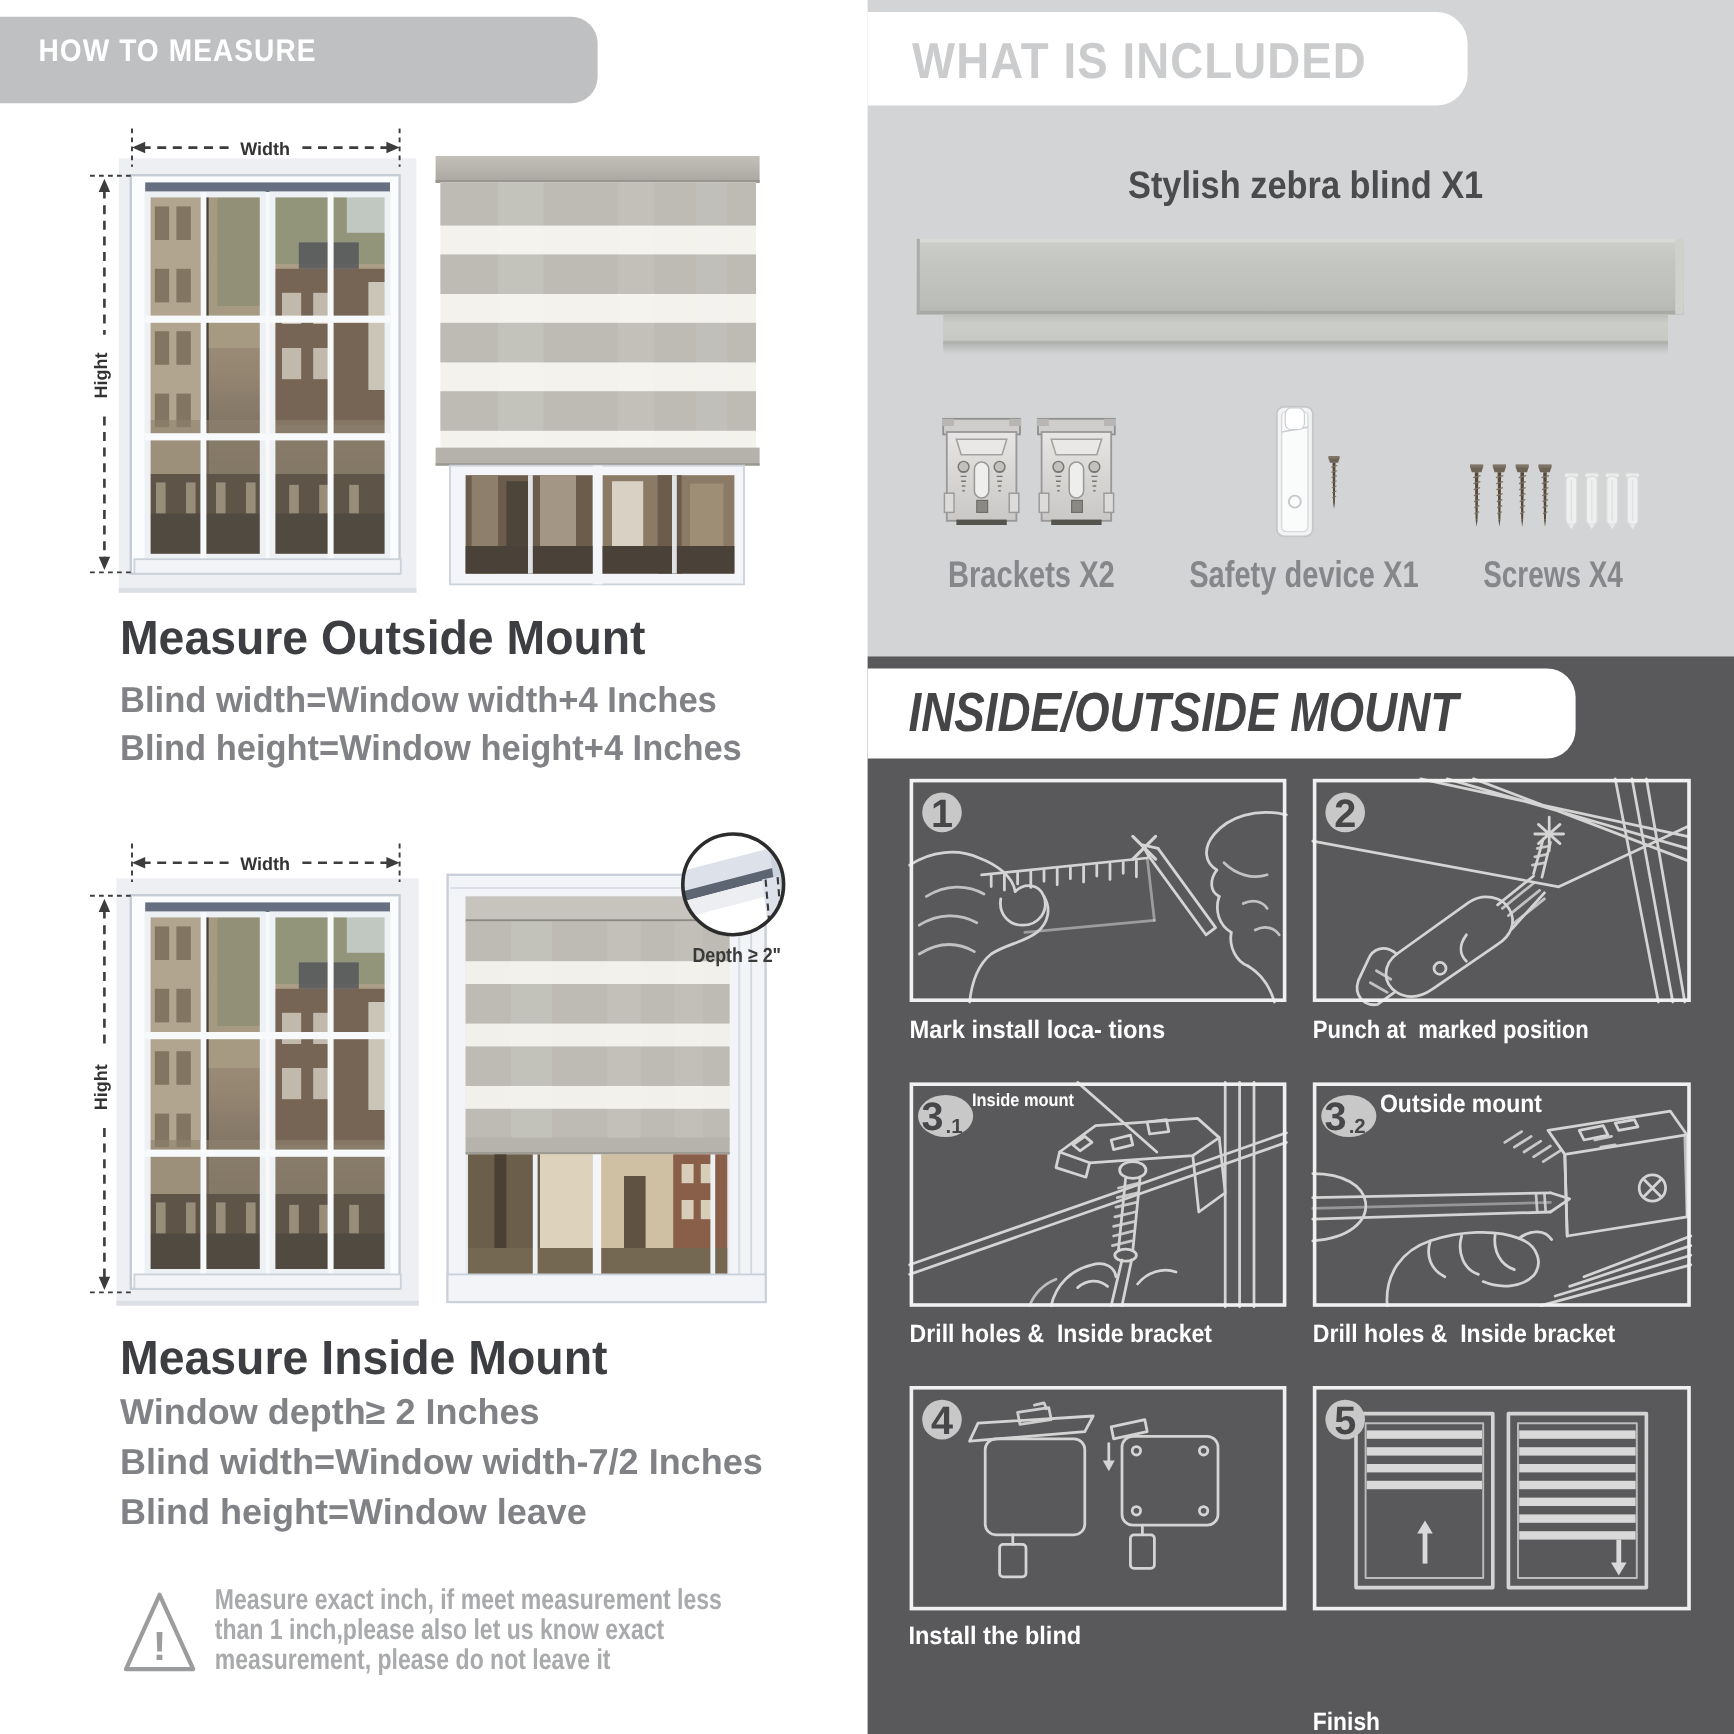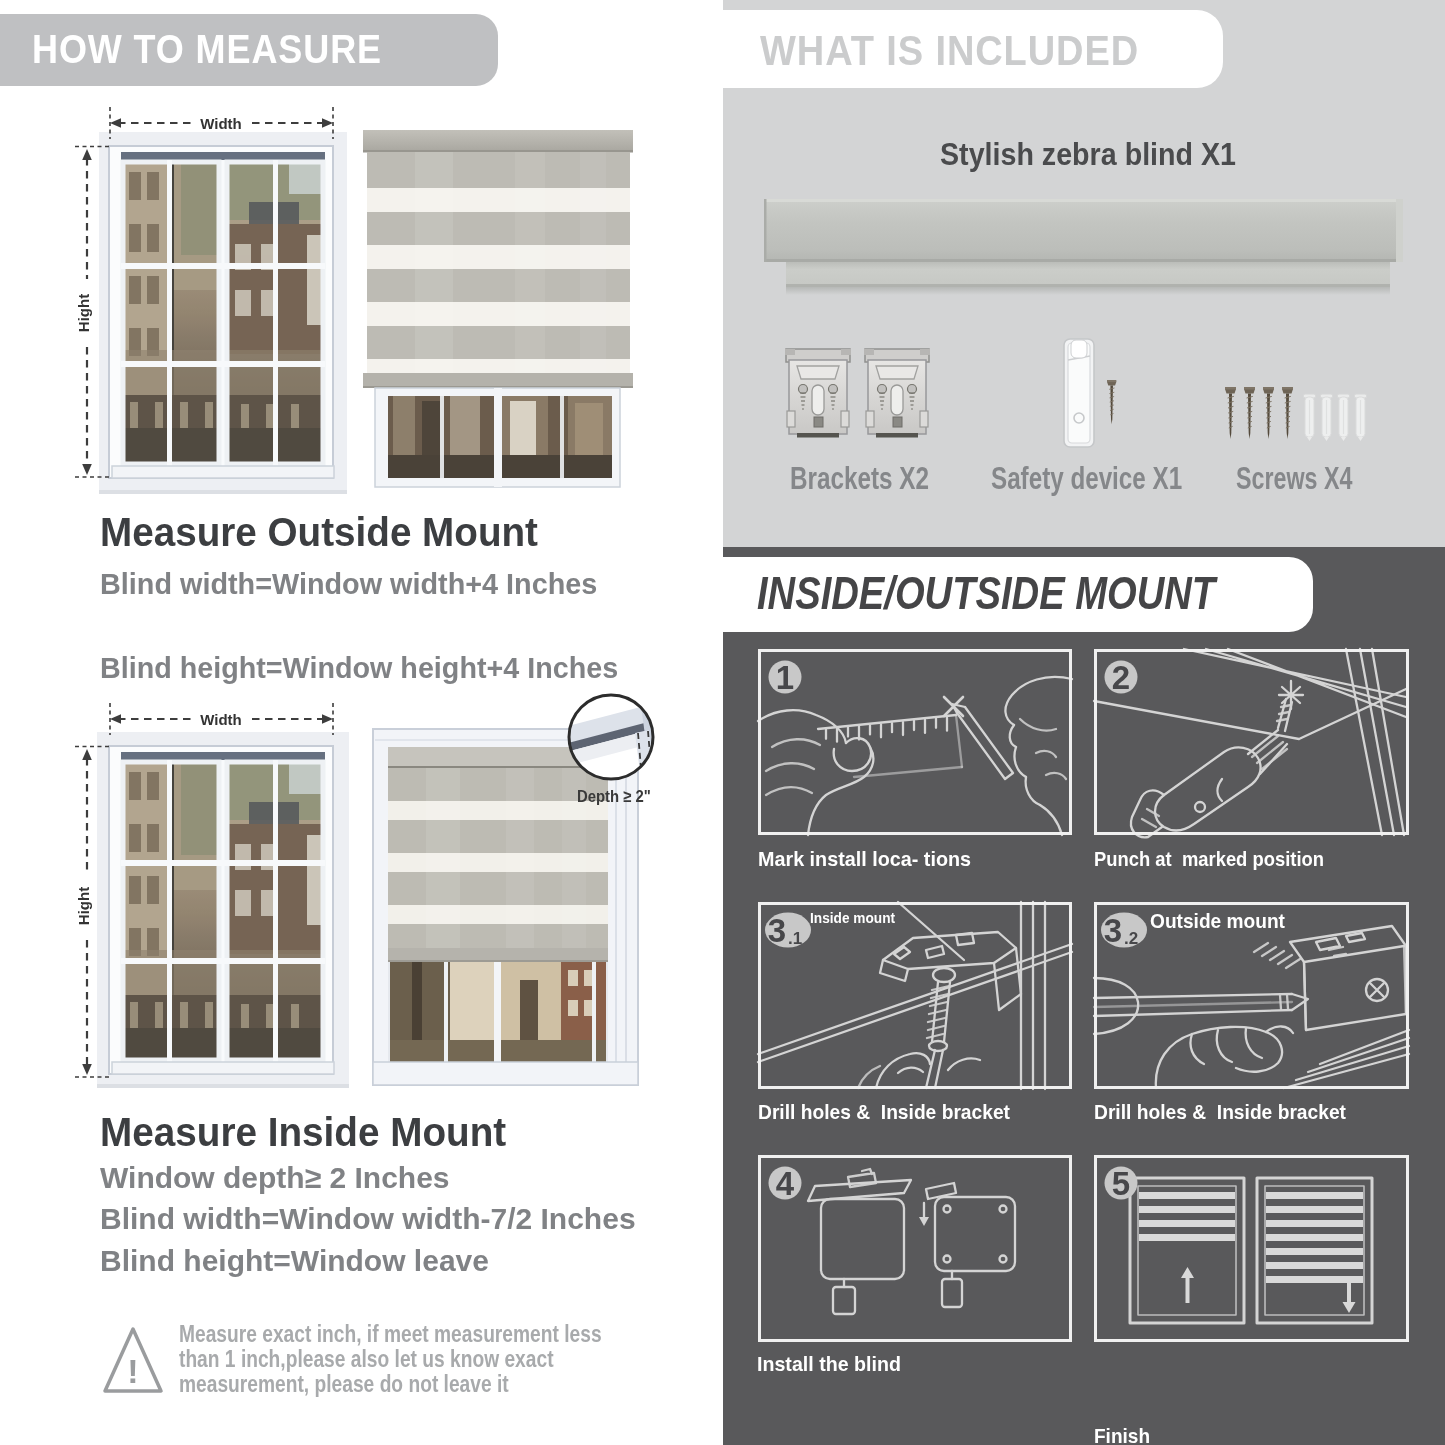--- a/index.html
+++ b/index.html
@@ -6,21 +6,21 @@
   body{width:1445px;height:1445px;position:relative;background:#ffffff;
        font-family:"Liberation Sans",sans-serif;overflow:hidden;}
   .abs{position:absolute;}
   .b{font-weight:bold;}
   .sx{transform-origin:0 0;display:inline-block;white-space:nowrap;}
 </style>
 </head>
 <body>
 
 <div class="abs" style="left:0;top:14px;width:498px;height:72px;background:#bfc0c2;border-radius:0 22px 22px 0;"></div>
-<div class="abs b" style="left:32px;top:27px;font-size:40px;color:#ffffff;"><span class="sx" style="transform:scaleX(.90);letter-spacing:1px;">HOW TO MEASURE</span></div>
+<div class="abs b" style="left:32px;top:27px;font-size:26px;color:#ffffff;"><span class="sx" style="transform:scaleX(.90);letter-spacing:1px;">HOW TO MEASURE</span></div>
 
 <svg id="fig1" class="abs" style="left:60px;top:95px;" width="620" height="420" viewBox="0 0 620 420">
 <defs>
   <linearGradient id="glassg" x1="0" y1="0" x2="0" y2="1">
     <stop offset="0" stop-color="#b8a88f"></stop>
         <stop offset=".25" stop-color="#a6967e"></stop>
     <stop offset=".5" stop-color="#8f7e68"></stop>
         <stop offset=".72" stop-color="#6f6253"></stop>
     <stop offset="1" stop-color="#5a4f42"></stop>
   </linearGradient>
@@ -134,21 +134,21 @@
   <rect x="515" y="308" width="28" height="60" fill="#9f8e76"></rect>
   <rect x="328" y="360" width="224" height="23" fill="#4a4238"></rect>
 </g>
 <rect x="434" y="293" width="8" height="99" fill="#f3f5f8"></rect>
 <rect x="380" y="301" width="4" height="82" fill="#eef1f4" opacity=".9"></rect>
 <rect x="500" y="301" width="4" height="82" fill="#eef1f4" opacity=".9"></rect>
 </svg>
 
 <div class="abs b" style="left:100px;top:510px;font-size:40px;color:#3c3e41;"><span class="sx" style="transform:scaleX(.966);">Measure Outside Mount</span></div>
 <div class="abs b" style="left:100px;top:567px;font-size:30px;color:#808285;"><span class="sx" style="transform:scaleX(.96);">Blind width=Window width+4 Inches</span></div>
-<div class="abs b" style="left:100px;top:607px;font-size:30px;color:#808285;margin-top:44px;"><span class="sx" style="transform:scaleX(.957);">Blind height=Window height+4 Inches</span></div>
+<div class="abs b" style="left:100px;top:607px;font-size:30px;color:#808285;"><span class="sx" style="transform:scaleX(.957);">Blind height=Window height+4 Inches</span></div>
 
 <svg id="fig2" class="abs" style="left:60px;top:688px;" width="620" height="420" viewBox="0 0 620 420">
 
 <rect x="37" y="44" width="252" height="356" fill="#edeff3"></rect>
 <rect x="37" y="396" width="252" height="4" fill="#dcdfe4"></rect>
 
 <rect x="49" y="58" width="224" height="328" fill="#fbfcfd" stroke="#c6ccd6" stroke-width="2"></rect>
 
 <g transform="translate(61,72)">
       <use href="#reflect1"></use>

